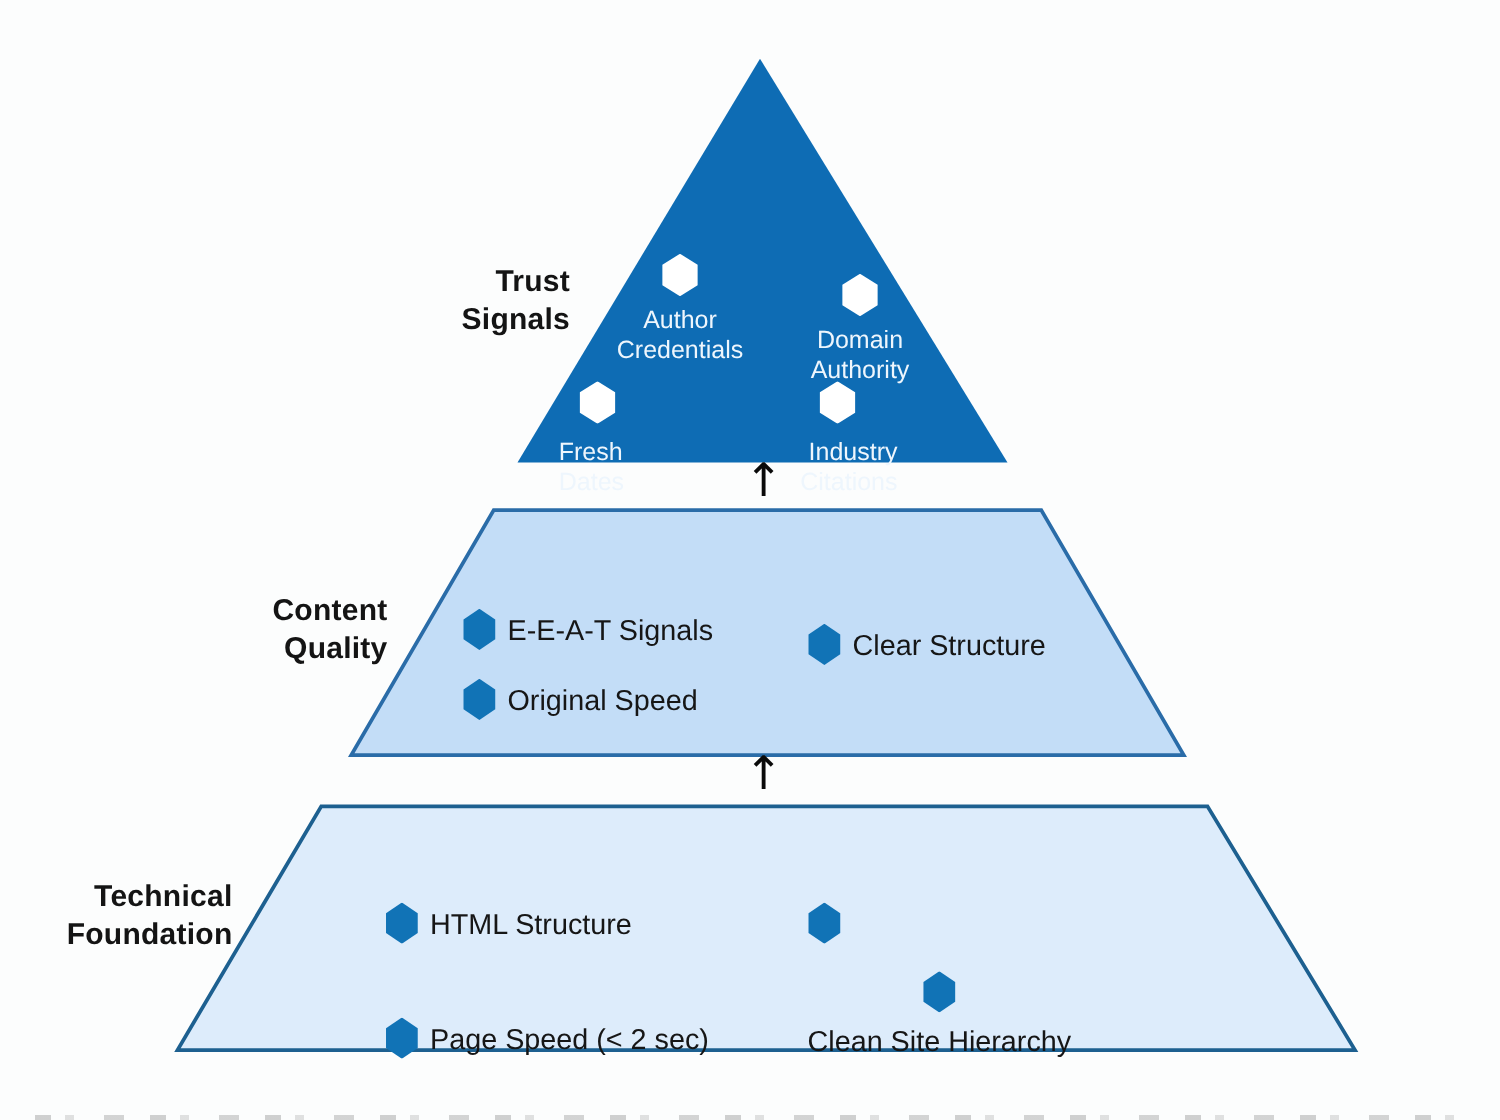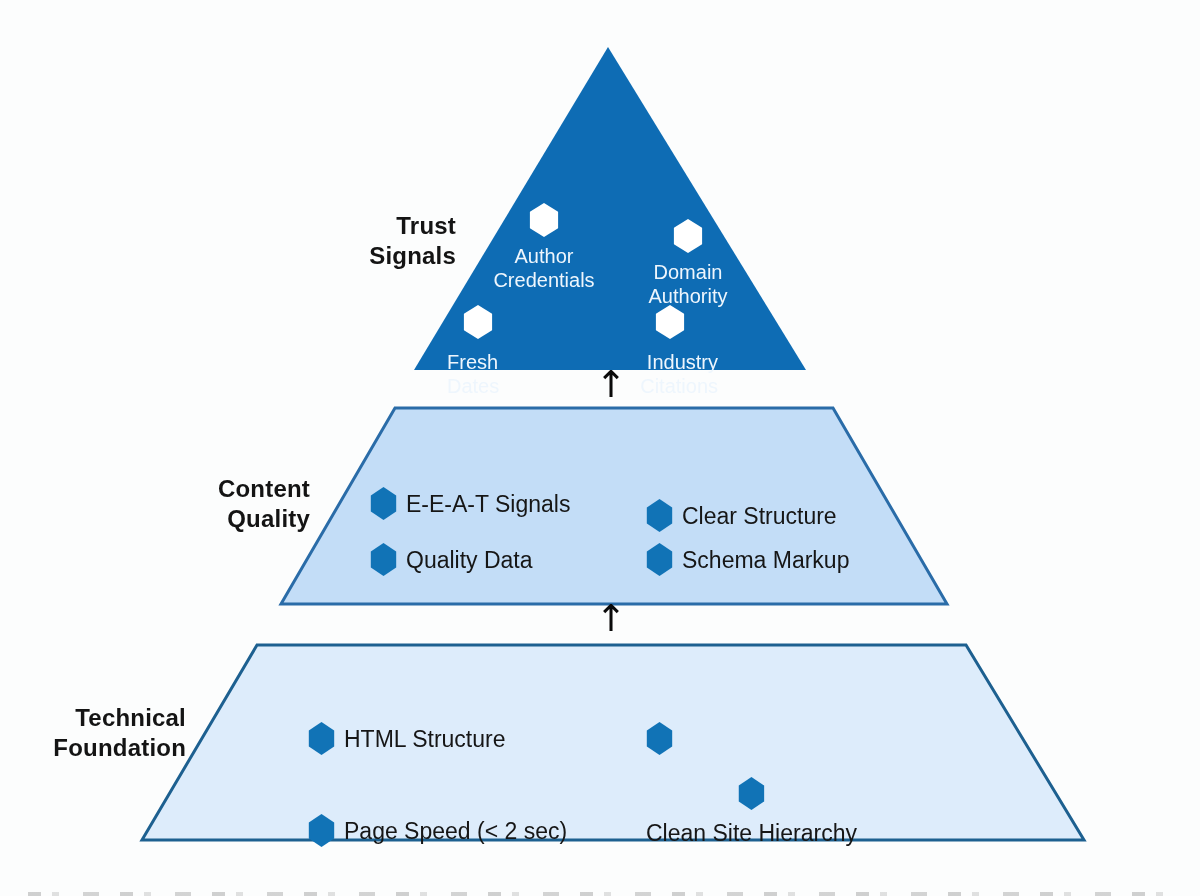--- a/index.html
+++ b/index.html
@@ -117,25 +117,21 @@
   <div class="lvl-item item-eeat">
     <span class="hex hex-dark"></span>
     <span>E-E-A-T Signals</span>
   </div>
   <div class="lvl-item item-clear">
     <span class="hex hex-dark"></span>
     <span>Clear Structure</span>
   </div>
   <div class="lvl-item item-original">
     <span class="hex hex-dark"></span>
-    <span>Quality Data</span>
-  </div>
-  <div class="lvl-item item-schema">
-    <span class="hex hex-dark"></span>
-    <span>Schema Markup</span>
+    <span>Original Speed</span>
   </div>
 
   <div class="up-arrow arrow-2">↑</div>
 
   <div class="lvl-item item-html">
     <span class="hex hex-dark"></span>
     <span>HTML Structure</span>
   </div>
   <div class="lvl-item item-mobile">
     <span class="hex hex-dark"></span>

